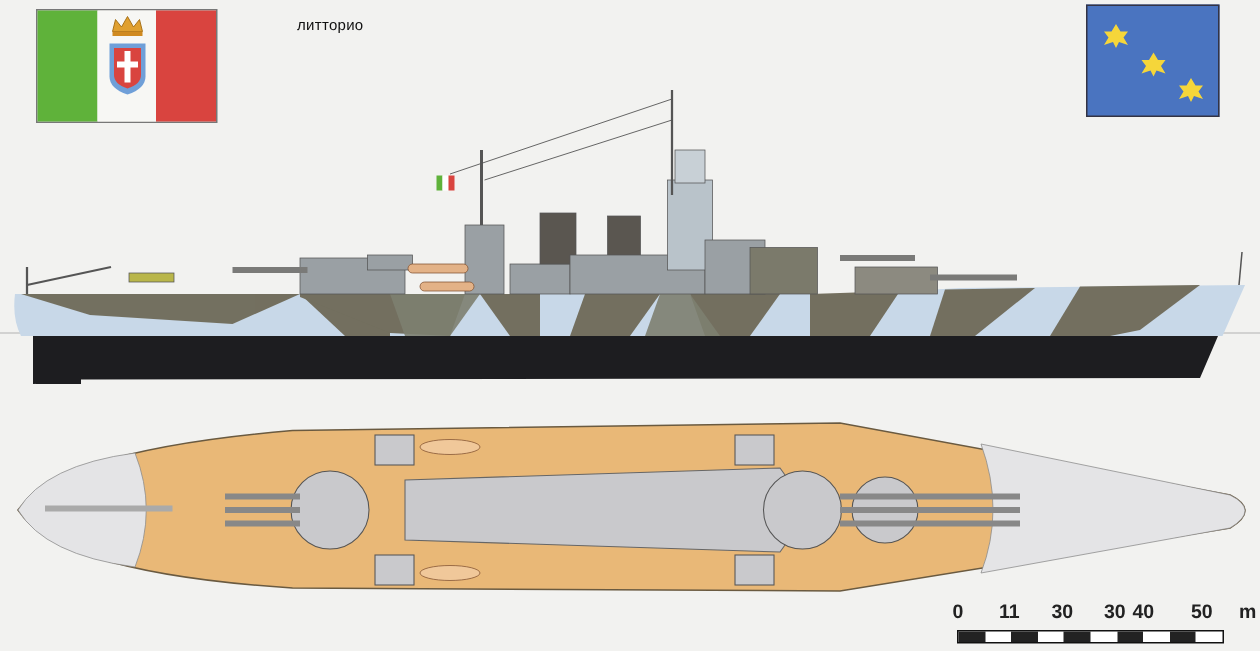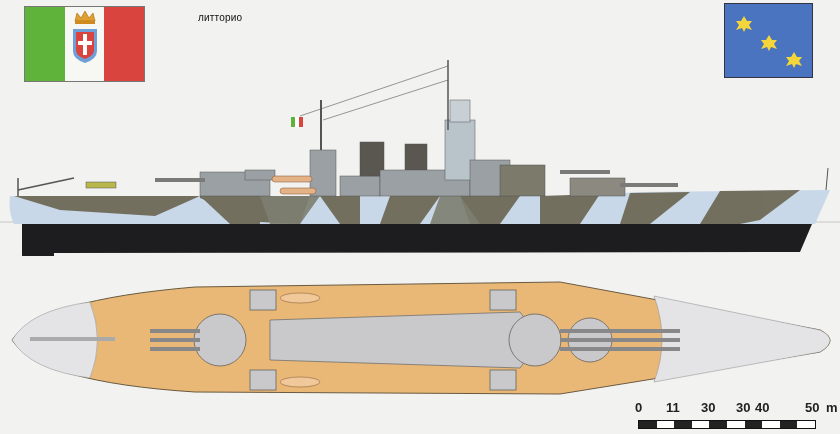--- a/index.html
+++ b/index.html
@@ -145,21 +145,21 @@
   </g>
 </svg>
 
 <div class="abs scale">
   <div class="lbls">
     <span style="left:-3px">0</span>
     <span style="left:28px">11</span>
     <span style="left:63px">30</span>
     <span style="left:98px">30</span>
     <span style="left:117px">40</span>
-    <span style="left:167px">50</span>
+    <span style="left:156px">50</span>
     <span style="left:188px">m</span>
   </div>
   <div class="bar">
     <div style="background:#222"></div>
       <div></div>
       <div style="background:#222"></div>
       <div></div>
       <div style="background:#222"></div>
     <div></div>
       <div style="background:#222"></div>

